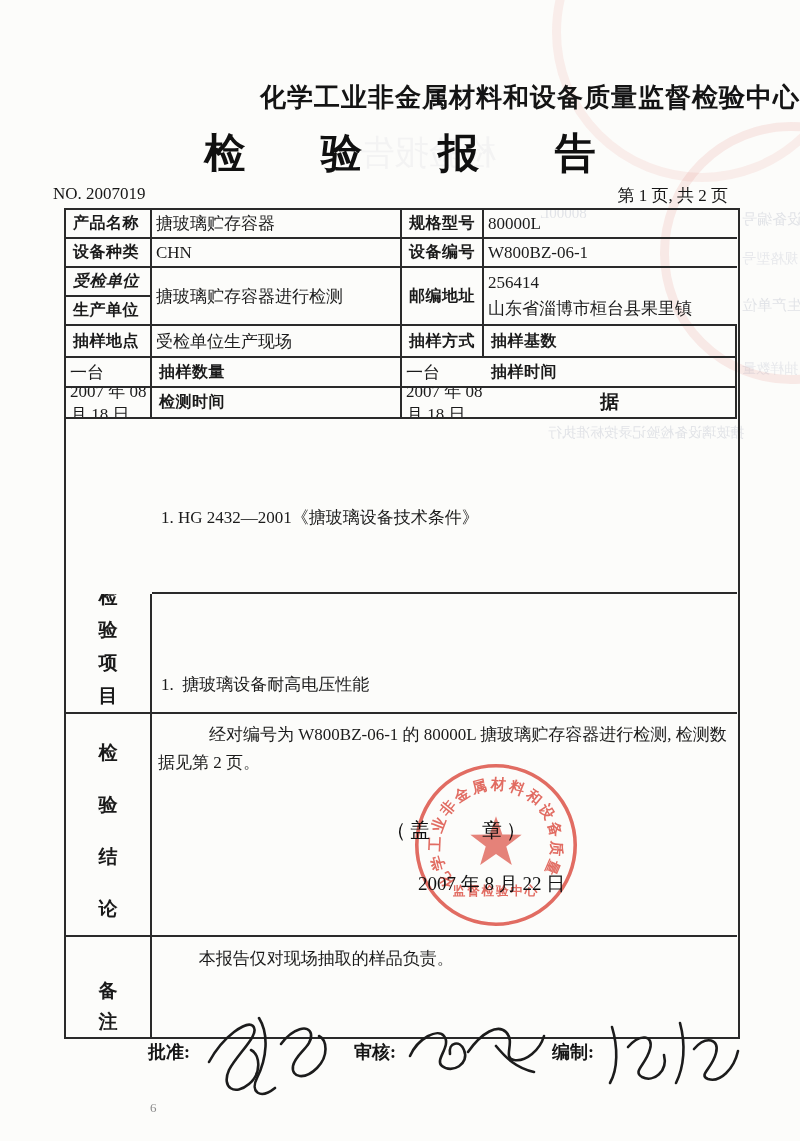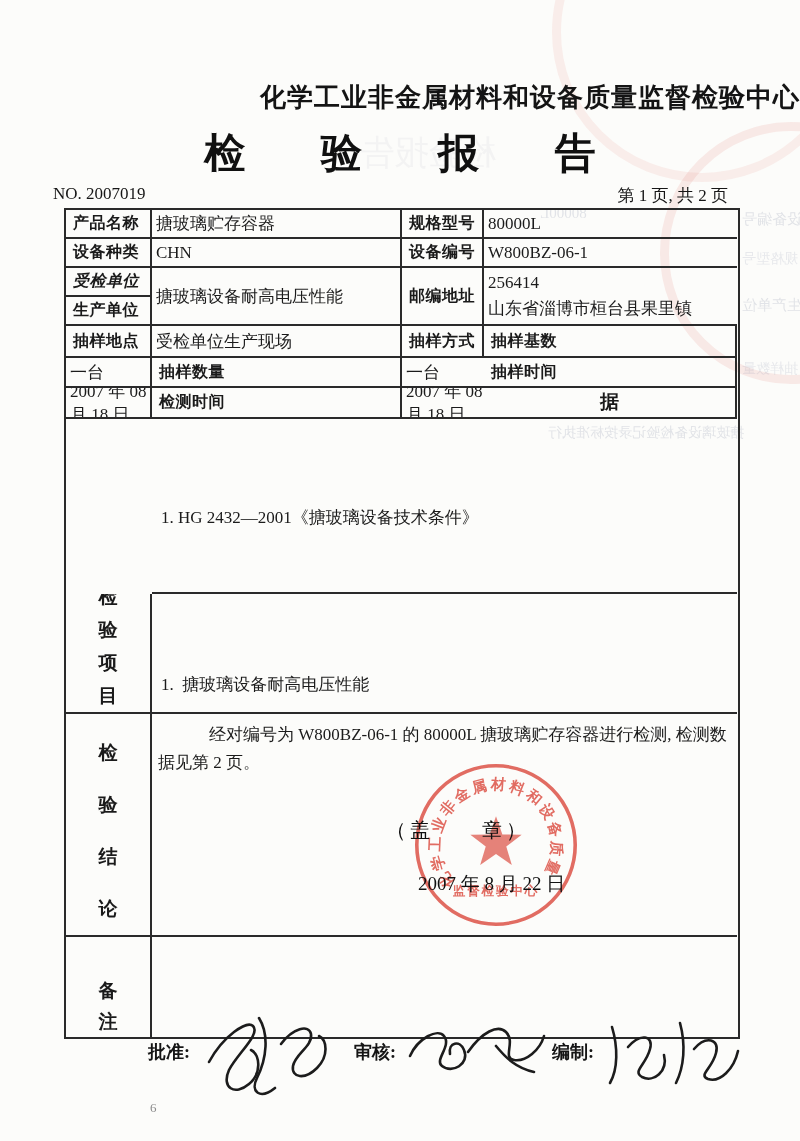--- a/index.html
+++ b/index.html
@@ -128,21 +128,21 @@
     <div class="cell val">搪玻璃贮存容器</div>
     <div class="cell lab">规格型号</div>
     <div class="cell val no-r">80000L</div>
 
     <div class="cell lab">设备种类</div>
     <div class="cell val">CHN</div>
     <div class="cell lab">设备编号</div>
     <div class="cell val no-r">W800BZ-06-1</div>
 
     <div class="cell lab" style="grid-row:3;font-style:italic;">受检单位</div>
-    <div class="cell val" style="grid-row:3 / span 2; grid-column:2;">搪玻璃设备耐高电压性能</div>
+    <div class="cell val" style="grid-row:3 / span 2; grid-column:2;">搪玻璃贮存容器进行检测</div>
     <div class="cell lab" style="grid-row:3 / span 2; grid-column:3;">邮编地址</div>
     <div class="cell val val2l no-r" style="grid-row:3 / span 2; grid-column:4;">
       <div>256414</div>
       <div>山东省淄博市桓台县果里镇</div>
     </div>
     <div class="cell lab" style="grid-row:4; grid-column:1;">生产单位</div>
 
     <div class="cell lab">抽样地点</div>
     <div class="cell val">受检单位生产现场</div>
     <div class="cell lab">抽样方式</div>
@@ -195,20 +195,23 @@
         <polygon points="100,68 107.1,88.3 128.5,88.7 111.4,101.7 117.6,122.3 100,110 82.4,122.3 88.6,101.7 71.5,88.7 92.9,88.3" fill="#dd5348" opacity="0.85"></polygon>
         <text x="100" y="156" text-anchor="middle" font-size="14" fill="#dd5348" letter-spacing="2" font-family="Liberation Sans, DejaVu Sans, sans-serif" font-weight="bold">监督检验中心</text>
       </svg>
 
       <div class="seal-note">（盖　　章）</div>
       <div class="seal-date">2007 年 8 月 22 日</div>
     </div>
 
     <div class="cell vlab lh30 no-b">
       <div class="stack">备注</div>
+    </div>
+    <div class="cell no-r no-b" style="grid-column:2 / span 3;">
+      <div class="remarks-text">本报告仅对现场抽取的样品负责。</div>
     </div>
   </div>
 
   <span class="sign-label sl1">批准:</span>
   <span class="sign-label sl2">审核:</span>
   <span class="sign-label sl3">编制:</span>
 
   <svg class="sig sig1" width="152" height="96" viewBox="0 0 152 96">
     <path d="M16,52 C30,26 54,10 60,16 C68,24 44,44 36,60 C28,78 42,86 56,74 C70,62 66,44 58,40"></path>
     <path d="M66,8 C76,24 74,48 64,68 C57,82 67,90 82,78"></path>

